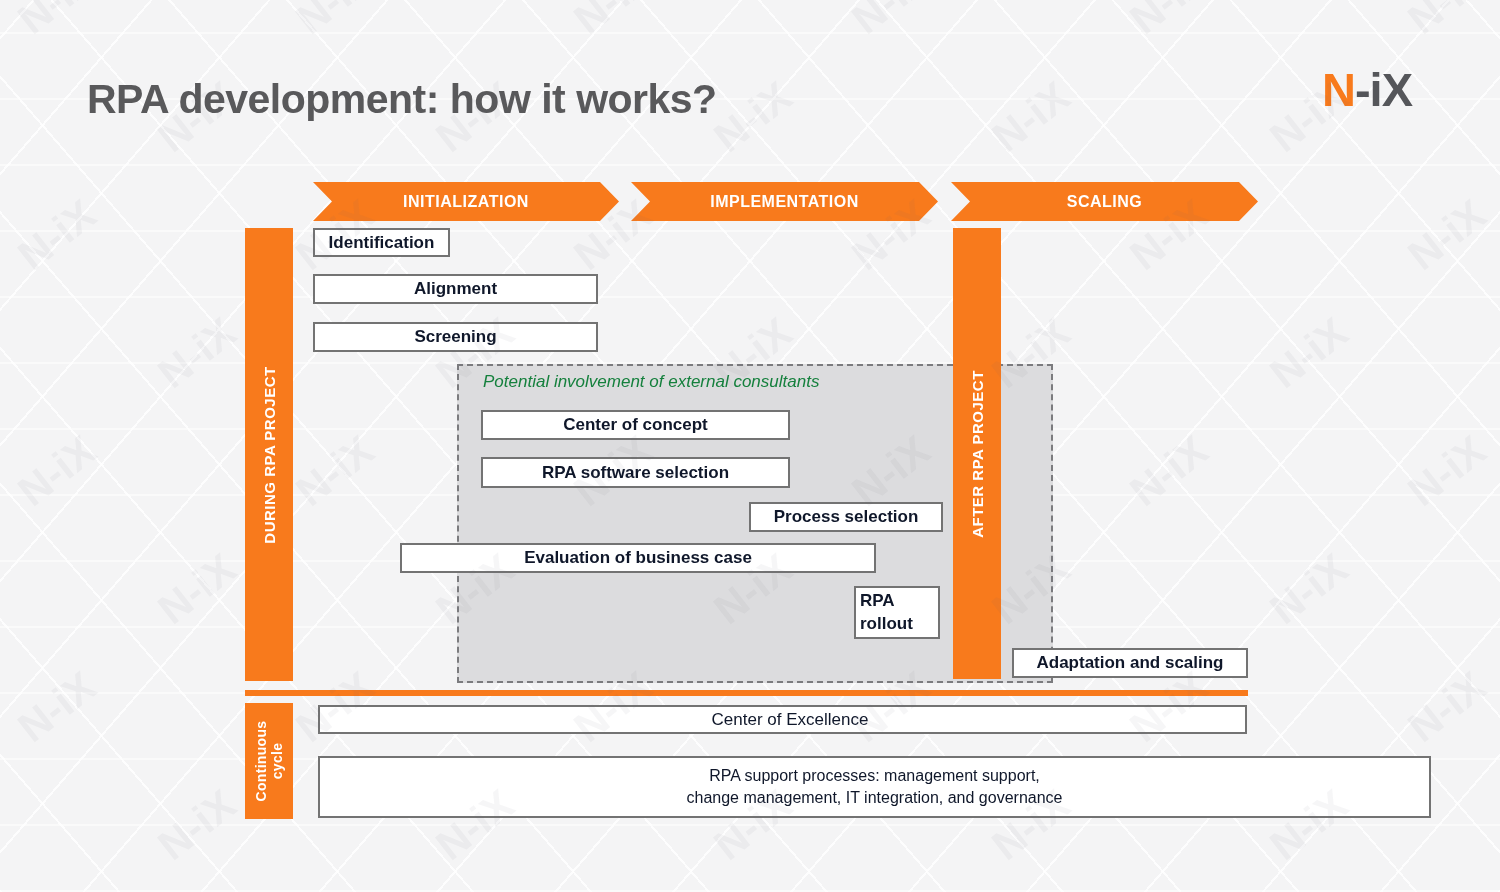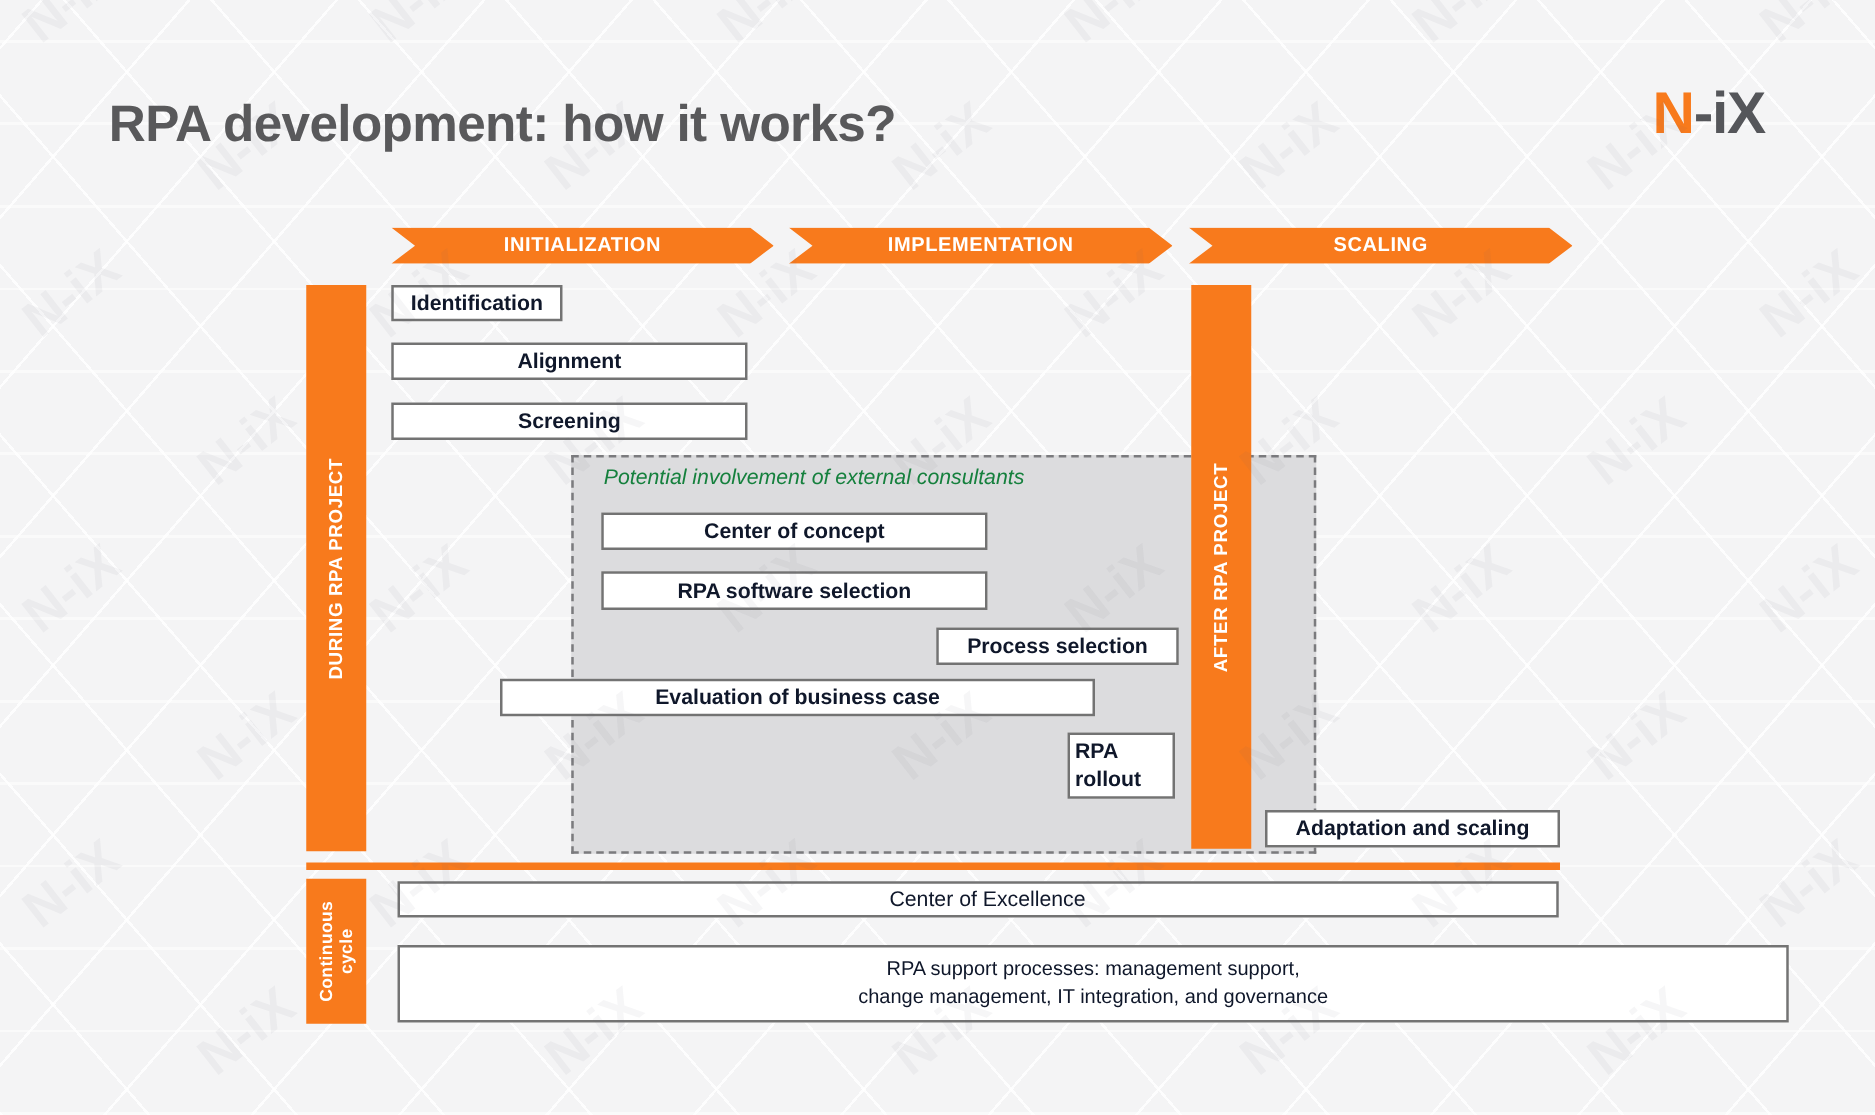--- a/index.html
+++ b/index.html
@@ -34,21 +34,21 @@
     margin:12px;
   }
   .logo {
     position:absolute; left:1322px; top:62px; z-index:2;
     font-size:47px; font-weight:bold; letter-spacing:-1px;
   }
   .logo .n { color:#f87a1c; }
   .logo .ix { color:#55565a; }
 
   .phase-arrow {
-    position:absolute; top:182px; height:29px; z-index:2;
+    position:absolute; top:182px; height:39px; z-index:2;
     background:#f87a1c;
     clip-path: polygon(0 0, calc(100% - 19px) 0, 100% 50%, calc(100% - 19px) 100%, 0 100%, 19px 50%);
     display:flex; align-items:center; justify-content:center;
     color:#ffffff; font-weight:bold; font-size:16px; letter-spacing:0.5px;
   }
   .arrow-1 { left:313px; width:306px; }
   .arrow-2 { left:631px; width:307px; }
   .arrow-3 { left:951px; width:307px; }
 
   .vbar { position:absolute; width:48px; background:#f87a1c; z-index:2; }

